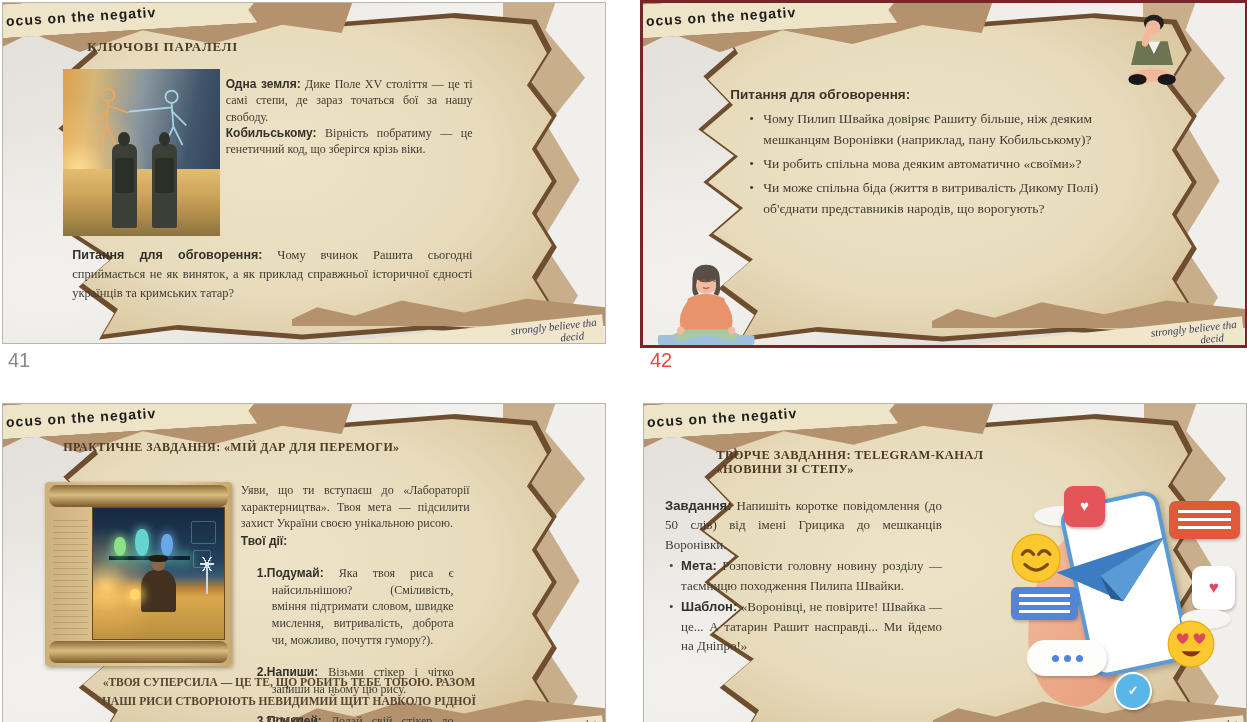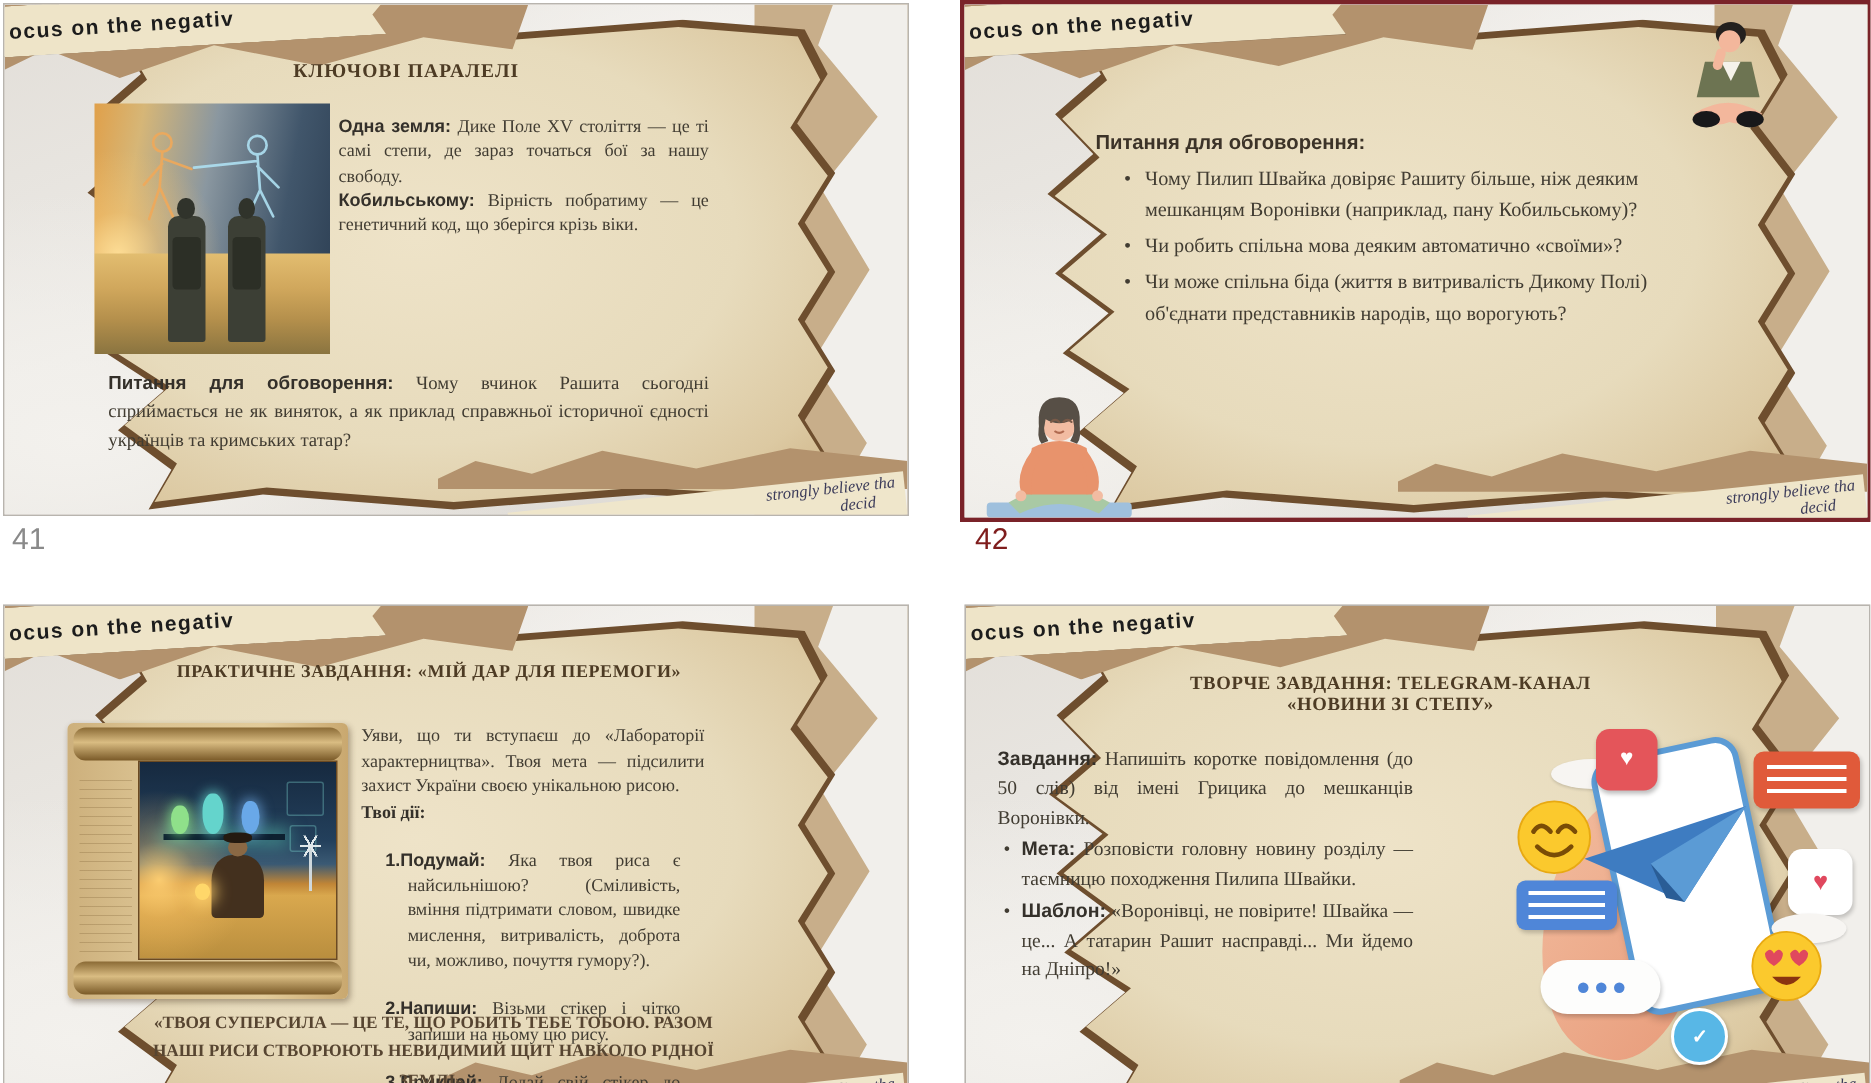--- a/index.html
+++ b/index.html
@@ -9,21 +9,21 @@
   
   .slide{position:absolute;width:604px;height:342px;overflow:hidden;background:#e8e4df;
          border:1px solid #b8b4ae;box-sizing:border-box;}
   .slide.selected{border:3px solid #7a2329;width:608px;height:348px;}
   #s41{left:2px;top:2px;}
   #s42{left:640px;top:0px;}
   #s43{left:2px;top:403px;}
   #s44{left:643px;top:403px;}
   .num{position:absolute;font-family:"Liberation Sans",sans-serif;font-size:20px;color:#8a8a8a;}
   #n41{left:8px;top:349px;}
-  #n42{left:650px;top:349px;color:#7f1d1d;}
+  #n42{left:650px;top:349px;color:#ef4444;}
 
   
   .paper{position:absolute;inset:0;
     background:
       radial-gradient(ellipse at 78% 18%, #f6f4f1 0%, rgba(246,244,241,0) 45%),
       radial-gradient(ellipse at 8% 85%, #f3f1ed 0%, rgba(243,241,237,0) 40%),
       linear-gradient(160deg,#e2ded8 0%,#edebe7 45%,#dbd7d1 100%);}
   .tanband{position:absolute;right:0;top:0;width:17%;height:100%;background:#c8ae8a;}
   .whitetear{position:absolute;right:0;top:0;width:15%;height:100%;background:#f1efeb;
     clip-path:polygon(45% 0,100% 0,100% 100%,40% 100%,70% 86%,30% 70%,72% 52%,36% 36%,78% 22%,34% 8%);
@@ -48,21 +48,21 @@
   .hand{position:absolute;right:0;bottom:0;width:44%;height:8.5%;background:#efe6cb;
     transform:rotate(-6deg);transform-origin:right bottom;
     font-family:"Liberation Serif",serif;font-style:italic;font-size:11px;color:#3c3c5a;
     text-align:right;line-height:1.1;padding:1px 6px 0 0;box-sizing:border-box;}
   .hand .h2{display:block;padding-right:14px;}
   .content{position:absolute;inset:0;z-index:5;}
 
   
   .jp{text-align:justify;margin:0;}
   .lb{font-family:"Liberation Sans",sans-serif;font-weight:700;color:#34302a;}
-  .stitle{font-family:"Liberation Serif",serif;font-weight:700;color:#4d3b24;text-align:center;}
+  .stitle{font-family:"Liberation Serif",serif;font-weight:700;color:#4d3b24;text-align:left;}
 
   
   .t41{position:absolute;left:14%;right:25%;top:10.5%;font-size:13px;letter-spacing:.8px;}
   .img41{position:absolute;left:10%;top:19.5%;width:26%;height:49%;overflow:hidden;
     background:linear-gradient(100deg,#e0a04a 0%,#d6b677 18%,#8a97a0 45%,#41566b 75%,#2c3e52 100%);}
   .img41 .sun{position:absolute;inset:0;background:radial-gradient(circle at 10% 60%, rgba(255,222,150,.95) 0%, rgba(255,200,110,.4) 16%, rgba(255,200,110,0) 40%);}
   .img41 .field{position:absolute;left:0;right:0;bottom:0;height:40%;
     background:linear-gradient(to top,#8a7440 0%,#b5904c 35%,#d0a75c 65%,#e2bd70 100%);}
   .war41{position:absolute;left:6%;top:3%;width:90%;height:58%;}
   .sol{position:absolute;bottom:5%;width:16%;height:50%;background:#3c3f35;border-radius:7px 7px 2px 2px;}
@@ -107,21 +107,21 @@
   .chr::after{content:"";position:absolute;top:-34%;left:22%;width:56%;height:16%;background:#241a10;border-radius:40%;}
   .orb{position:absolute;left:28%;top:62%;width:8%;aspect-ratio:1;background:#ffd76a;border-radius:50%;
     box-shadow:0 0 10px 4px rgba(255,210,110,.8);}
   .turb{position:absolute;right:12%;top:42%;width:2px;height:24%;background:#cfd8dc;}
   .turb::before{content:"";position:absolute;top:-6px;left:-6px;width:14px;height:14px;
     background:
      linear-gradient(0deg, rgba(0,0,0,0) 46%, #dfe7ea 46% 54%, rgba(0,0,0,0) 54%),
      linear-gradient(60deg, rgba(0,0,0,0) 46%, #dfe7ea 46% 54%, rgba(0,0,0,0) 54%),
      linear-gradient(120deg, rgba(0,0,0,0) 46%, #dfe7ea 46% 54%, rgba(0,0,0,0) 54%);}
   .txt43{position:absolute;left:39.5%;right:22.5%;top:23%;font-size:12px;line-height:1.38;color:#413c32;}
-  .lbl43{font-family:Liberation Serif, serif;font-weight:700;color:#34302a;margin:1px 0 0 0;}
+  .lbl43{font-family:Liberation Sans, sans-serif;font-weight:700;color:#34302a;margin:1px 0 0 0;}
   .step{padding-left:15px;text-indent:-15px;text-align:justify;margin:16px;}
   .q43{position:absolute;left:16%;right:21%;top:79%;font-size:11.5px;font-weight:700;
     font-family:"Liberation Serif",serif;color:#574531;text-align:center;line-height:1.7;}
 
   
   .t44a{position:absolute;left:12%;right:18%;top:10%;font-size:12.5px;letter-spacing:.4px;margin-top:10px;}
   .t44b{position:absolute;left:12%;right:18%;top:17%;font-size:12.5px;letter-spacing:.4px;}
   .txt44{position:absolute;left:3.5%;width:46%;top:27%;font-size:13px;line-height:1.5;color:#413c32;}
   .bl44{position:relative;padding-left:16px;margin-top:2px;text-align:justify;}
   .bl44 .dot{position:absolute;left:4px;top:0;}

